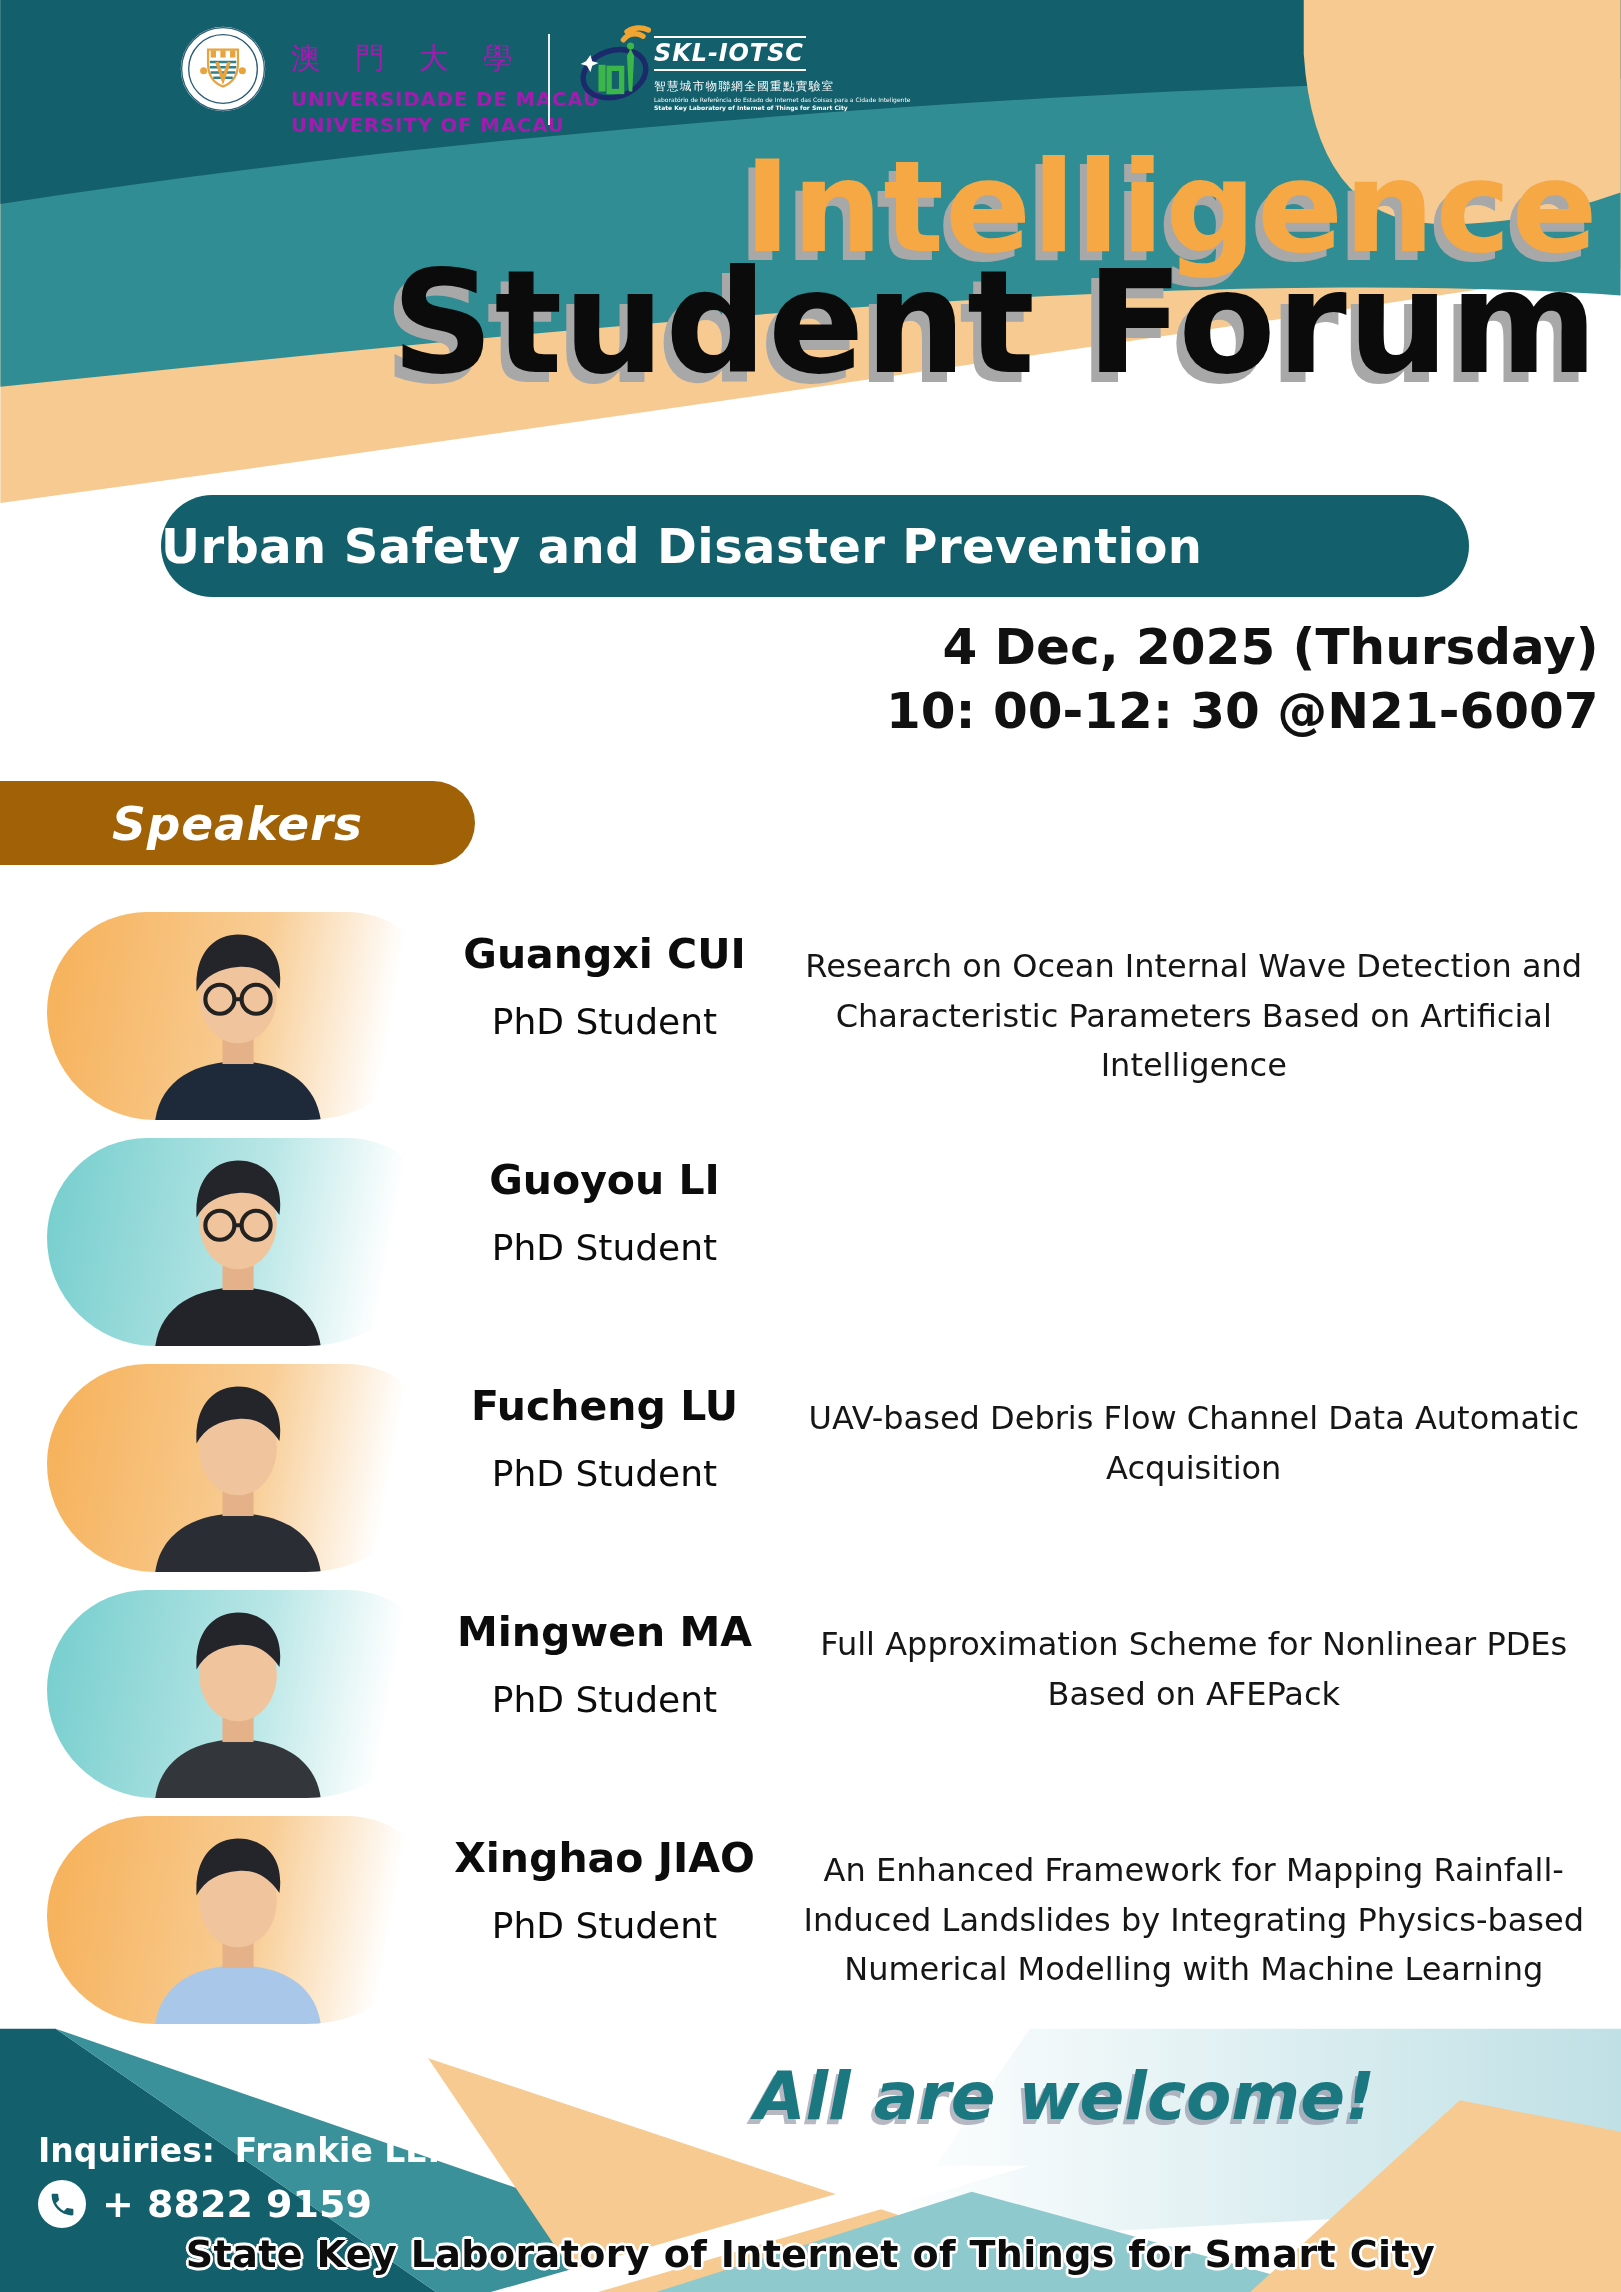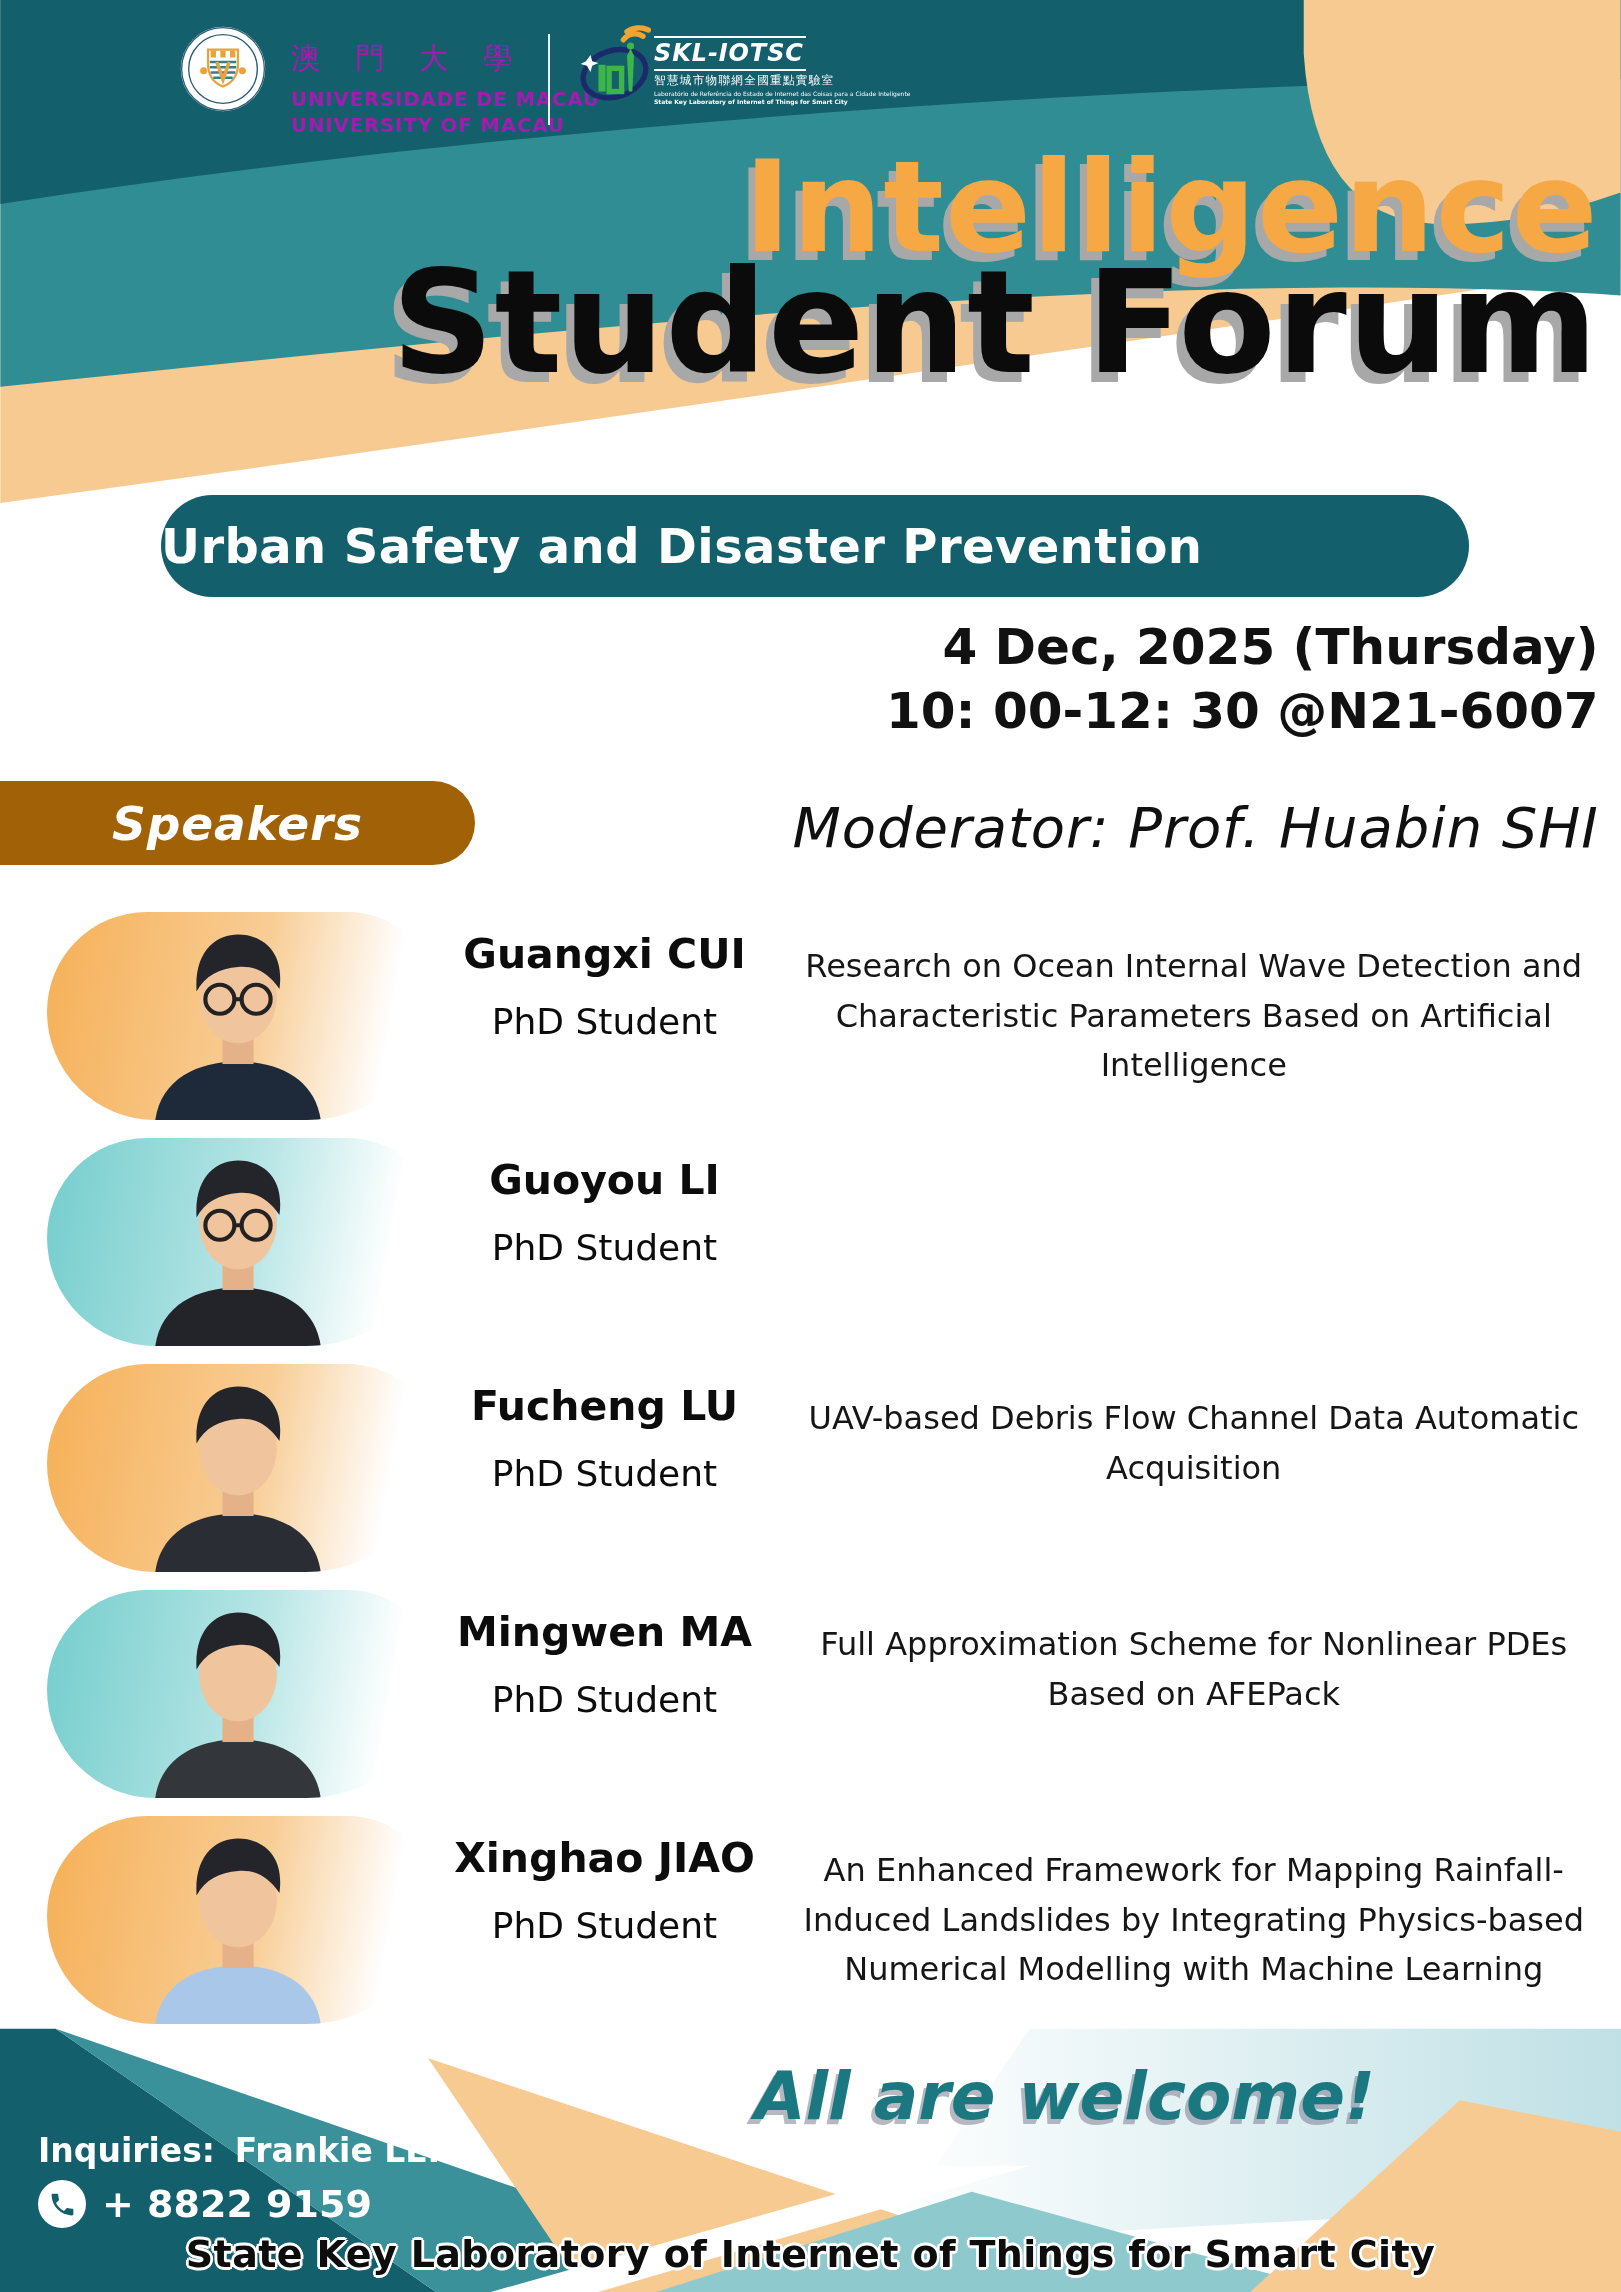--- a/index.html
+++ b/index.html
@@ -16,21 +16,21 @@
   #um-crest{position:absolute;left:179px;top:25px;}
   #um-text{position:absolute;left:291px;top:38px;color:#a21caf;}
   #um-cn{font-size:29.6px;letter-spacing:12.5px;font-weight:400;white-space:nowrap;}
   #um-pt{font-size:19.7px;font-weight:700;margin-top:9px;letter-spacing:0.9px;white-space:nowrap;}
   #um-en{font-size:19.7px;font-weight:700;margin-top:2.7px;letter-spacing:0.9px;white-space:nowrap;}
   #header-divider{position:absolute;left:548px;top:34px;width:1.8px;height:91px;background:rgba(255,255,255,.9);}
   #skl-logo{position:absolute;left:577px;top:21.5px;}
   #skl-text{position:absolute;left:654px;top:36px;color:#fff;width:152px;}
   #skl-name{font-size:24px;font-weight:800;font-style:italic;letter-spacing:0.9px;
     border-top:2.7px solid #fff;border-bottom:2.7px solid #fff;padding:0.9px 0 1.8px 0;white-space:nowrap;}
-  #skl-cn{font-size:11.6px;letter-spacing:1.3px;margin-top:2px;white-space:nowrap;}
+  #skl-cn{font-size:11.6px;letter-spacing:1.3px;margin-top:8px;white-space:nowrap;}
   #skl-pt{font-size:6px;margin-top:2.7px;white-space:nowrap;}
   #skl-en{font-size:6px;font-weight:700;margin-top:0.9px;white-space:nowrap;text-align:center;}
 
   
   #title1{position:absolute;right:22.4px;top:133px;font-size:127px;font-weight:800;letter-spacing:0.9px;
     color:#f5a843;text-shadow:-7.2px 9px 0 #a8a8a8;white-space:nowrap;}
   #title2{position:absolute;right:22.4px;top:240px;font-size:142px;font-weight:800;letter-spacing:0.9px;
     color:#0b0b0b;text-shadow:-8px 9.9px 0 #a8a8a8;white-space:nowrap;}
 
   
@@ -136,21 +136,20 @@
   <div id="theme-pill">
     <span>Urban Safety and Disaster Prevention</span>
   </div>
 
   <div id="sched-date">4 Dec, 2025 (Thursday)</div>
   <div id="sched-time">10: 00-12: 30 @N21-6007</div>
 
   <div id="speakers-pill">
     <span>Speakers</span>
   </div>
-  <div id="moderator">Moderator: Prof. Huabin SHI</div>
 
   <div id="speaker-list">
 
     <div class="srow">
       <div class="blob-wrap">
         <div class="blob orange">
           <svg class="avatar" width="260" height="202" viewBox="0 0 100 78">
             <path d="M18,78 C20,62 34,55 50,55 C66,55 80,62 82,78 Z" fill="#1e2a3a"></path>
             <rect x="44" y="42" width="12" height="14" fill="#e4b188"></rect>
             <ellipse cx="50" cy="30" rx="15" ry="18" fill="#f0c49c"></ellipse>

